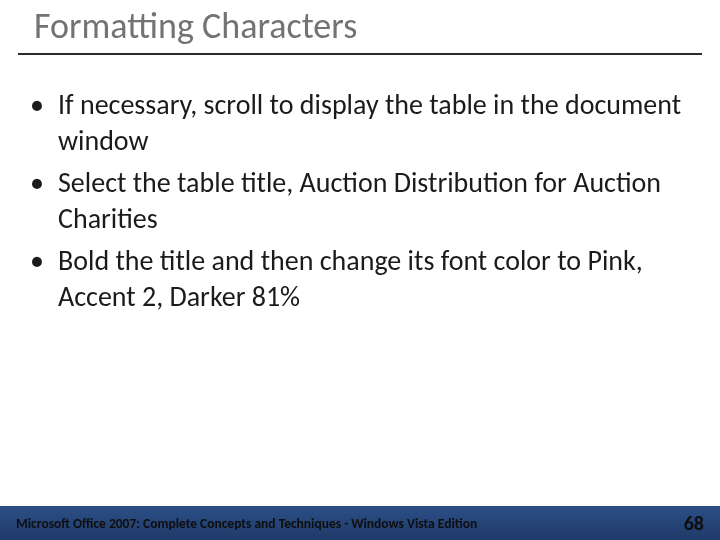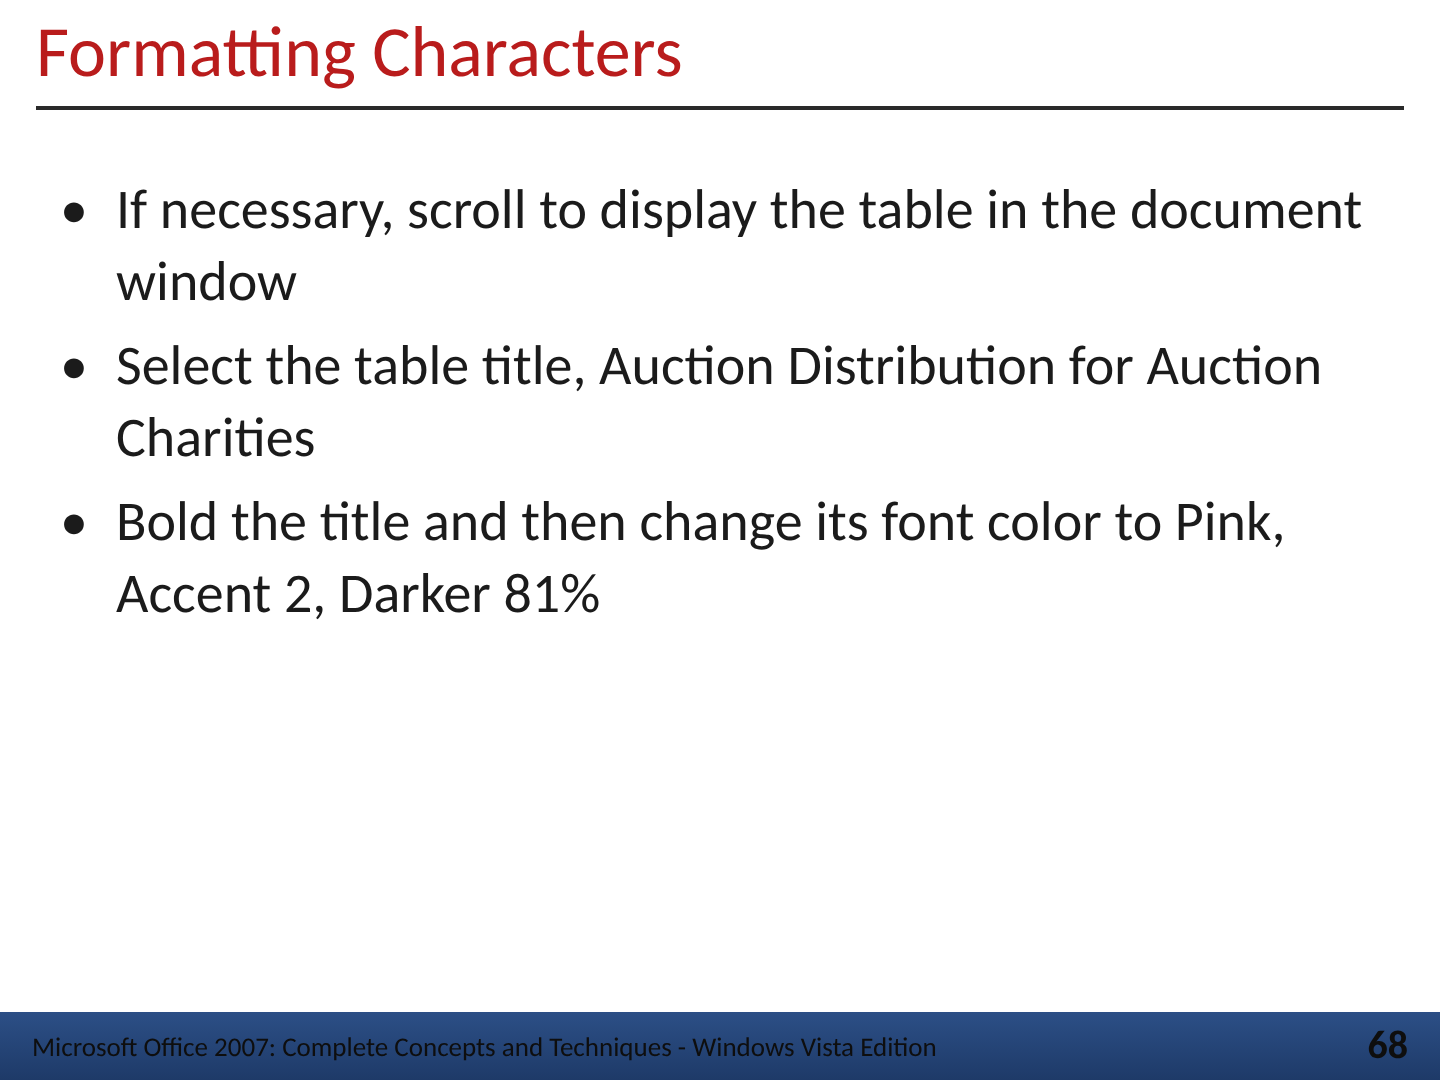--- a/index.html
+++ b/index.html
@@ -14,25 +14,25 @@
   .slide {
     position: relative;
     width: 720px;
     height: 540px;
     background: #ffffff;
   }
   .title-block {
     padding: 6px 18px 0 18px;
   }
   .title {
-    color: #b91c1c;
+    color: #737373;
     font-size: 36px;
     font-weight: 400;
     line-height: 1.15;
-    margin: 0 0 6px 0;
+    margin: 0 0 6px 16px;
   }
   .title-rule {
     border-top: 2px solid #2a2a2a;
     margin: 0 18px;
   }
   .body {
     padding: 32px 20px 0 30px;
   }
   ul.bullets {
     margin: 0;
@@ -64,21 +64,21 @@
     height: 34px;
     background: linear-gradient(to bottom, #2c4f86 0%, #1e3a68 100%);
     display: flex;
     align-items: center;
     justify-content: space-between;
     padding: 0 16px;
     box-sizing: border-box;
   }
   .footer-left {
     font-size: 13.5px;
-    font-weight: 400;
+    font-weight: 700;
     color: #0e0e0e;
   }
   .page-num {
     font-size: 20px;
     font-weight: 700;
     color: #0e0e0e;
   }
 </style>
 </head>
 <body>

